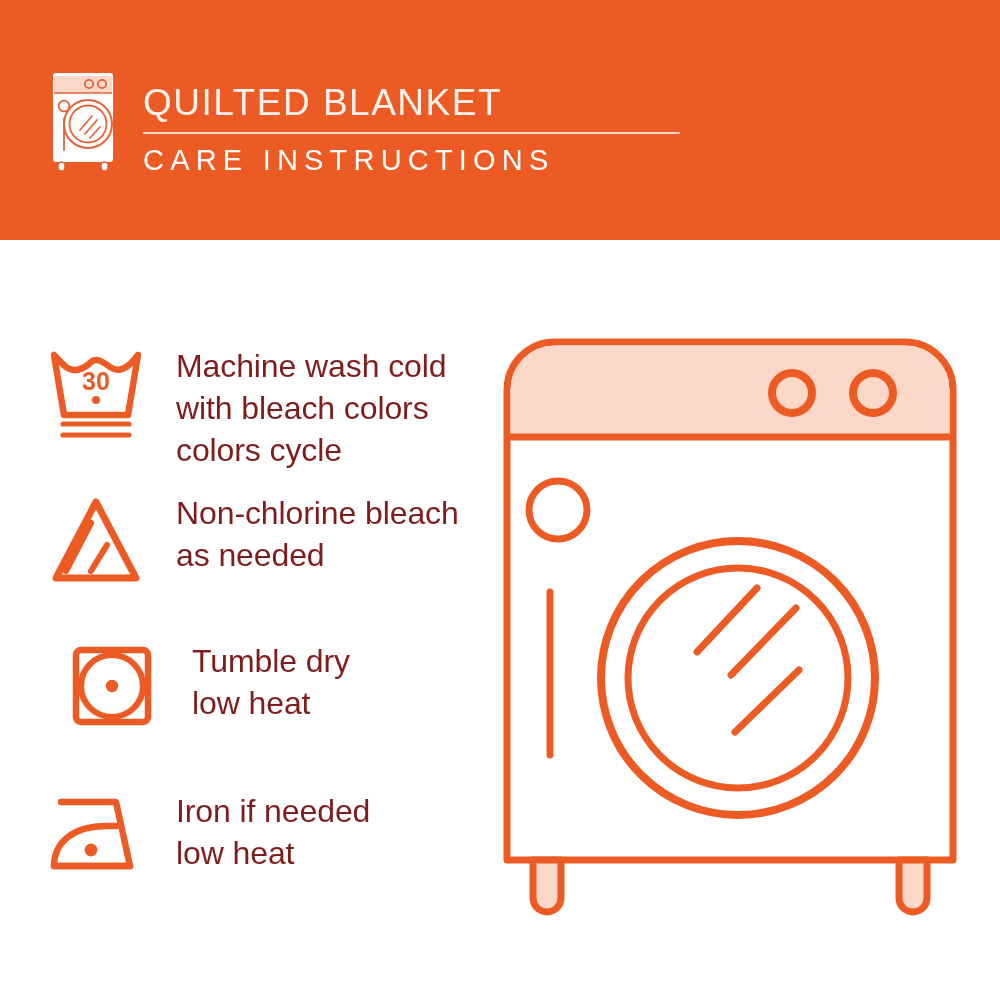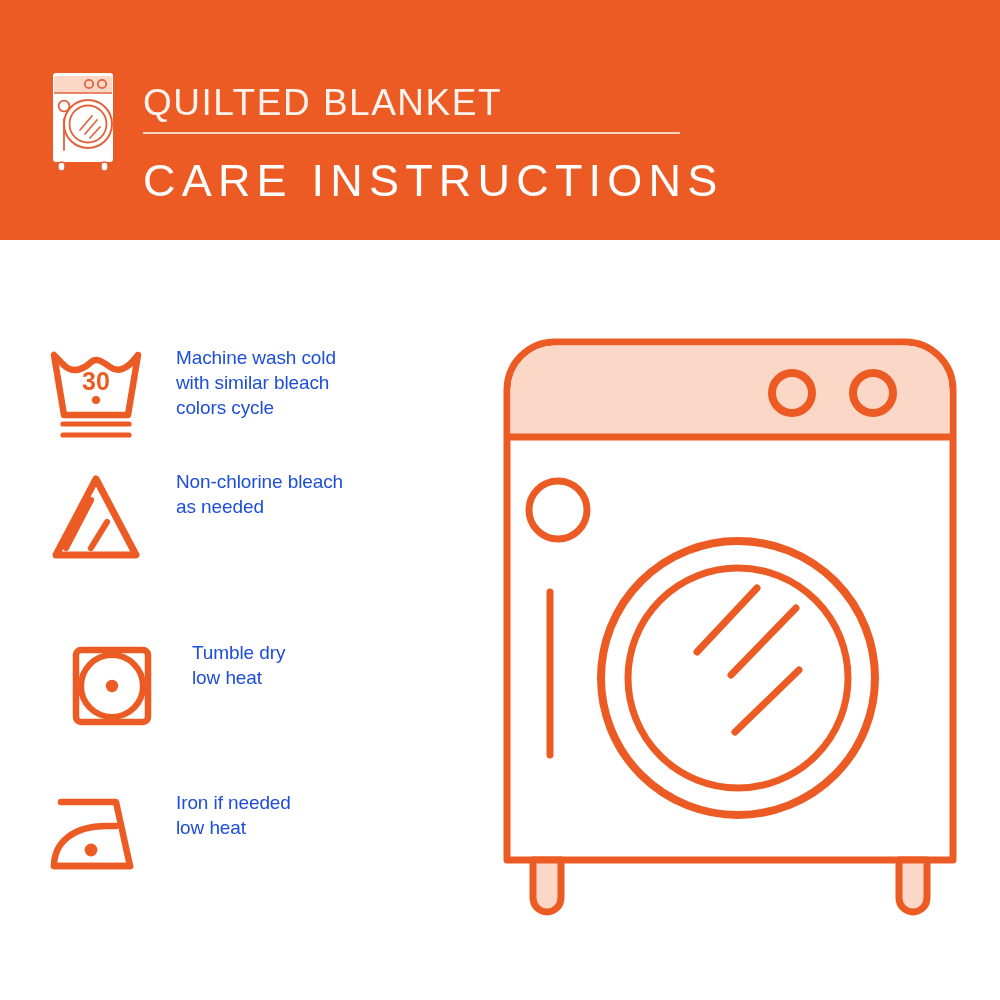--- a/index.html
+++ b/index.html
@@ -37,22 +37,22 @@
     line-height:1;
     white-space:nowrap;
     font-family:"Liberation Sans", sans-serif;
   }
   .title-divider {
     margin-top:11px;
     width:537px; height:1.5px;
     background:#F8D4C2;
   }
   .title-bottom {
-    margin-top:24px;
-    font-size:45px;
+    margin-top:12px;
+    font-size:29px;
     font-weight:400;
     letter-spacing:6.2px;
     color:#FFFFFF;
     line-height:1;
     white-space:nowrap;
     font-family:"Liberation Sans", sans-serif;
   }
 
   
   .care-list {
@@ -62,34 +62,34 @@
   }
   .care-row {
     position:absolute;
     left:0;
     width:500px;
     display:flex;
     align-items:flex-start;
     margin-left:16px;
   }
   .care-row.r0 { top:103px; }
-  .care-row.r1 { top:227px; }
+  .care-row.r1 { top:250px; }
   .care-row.r2 { top:398px;padding-left:16px; }
   .care-row.r3 { top:548px; }
 
   .care-icon {
     width:160px;
     display:flex;
     justify-content:center;
     align-items:flex-start;
     flex:0 0 160px;
   }
   .care-label {
-    color:#1d4ed8;
-    font-size:19px;
+    color:#7f1d1d;
+    font-size:32px;
     line-height:1.32;
     font-weight:500;
     letter-spacing:-0.1px;
     padding-top:2px;
     font-family:"Liberation Sans", sans-serif;
   }
   .care-label .ln { display:block; white-space:nowrap; }
 
   
   .washer {
@@ -148,21 +148,21 @@
 
           <line x1="19" y1="81" x2="85" y2="81" stroke="#ED5B25" stroke-width="5.2" stroke-linecap="round"></line>
           <line x1="19" y1="92" x2="85" y2="92" stroke="#ED5B25" stroke-width="5.2" stroke-linecap="round"></line>
 
           <text x="52" y="47" text-anchor="middle" font-family="Liberation Sans, sans-serif" font-size="25" font-weight="700" fill="#ED5B25">30</text>
           <circle cx="52" cy="57" r="4.1" fill="#ED5B25"></circle>
         </svg>
       </div>
       <div class="care-label">
         <span class="ln">Machine wash cold</span>
-        <span class="ln">with similar bleach</span>
+        <span class="ln">with bleach colors</span>
         <span class="ln">colors cycle</span>
       </div>
     </div>
 
     <div class="care-row r1">
       <div class="care-icon">
         <svg viewBox="0 0 104 100" width="104" height="100" aria-hidden="true">
           <path d="M52,12 L92,88 L12,88 Z" fill="none" stroke="#ED5B25" stroke-width="7" stroke-linejoin="round"></path>
           <line x1="47" y1="33" x2="22" y2="81" stroke="#ED5B25" stroke-width="6.2" stroke-linecap="round"></line>
           <line x1="63" y1="55" x2="47" y2="81" stroke="#ED5B25" stroke-width="6.2" stroke-linecap="round"></line>

